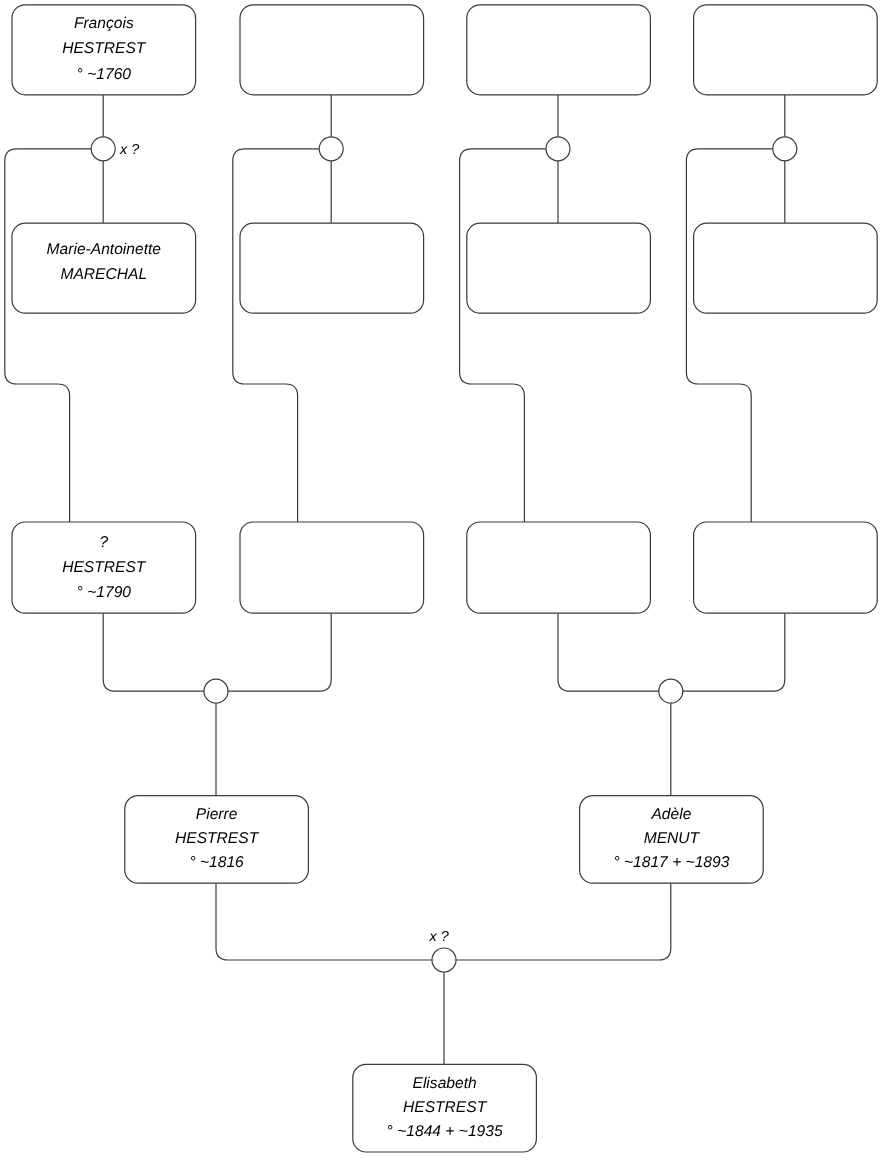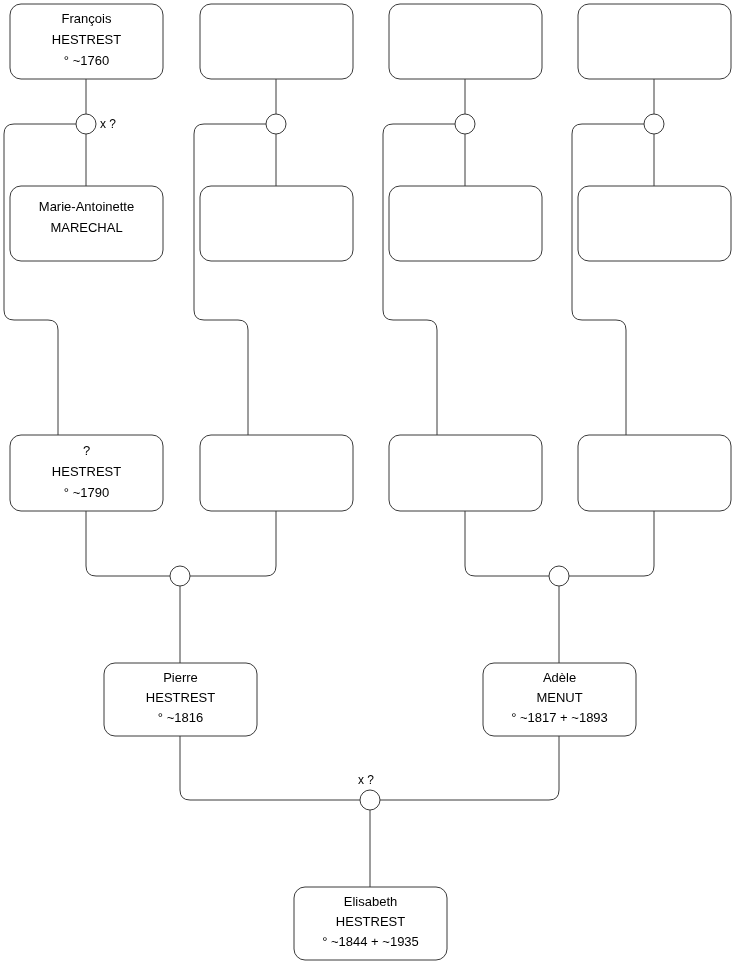--- a/index.html
+++ b/index.html
@@ -10,20 +10,21 @@
   body {
     width: 740px;
     height: 975px;
     font-family: "Liberation Sans", sans-serif;
     overflow: hidden;
   }
   #tree-root {
     position: relative;
     width: 740px;
     height: 975px;
+    font-style: italic;
   }
   svg#tree-svg {
     display: block;
     width: 740px;
     height: 975px;
   }
   .node-box {
     fill: #ffffff;
     stroke: #3a3a3a;
     stroke-width: 1;

